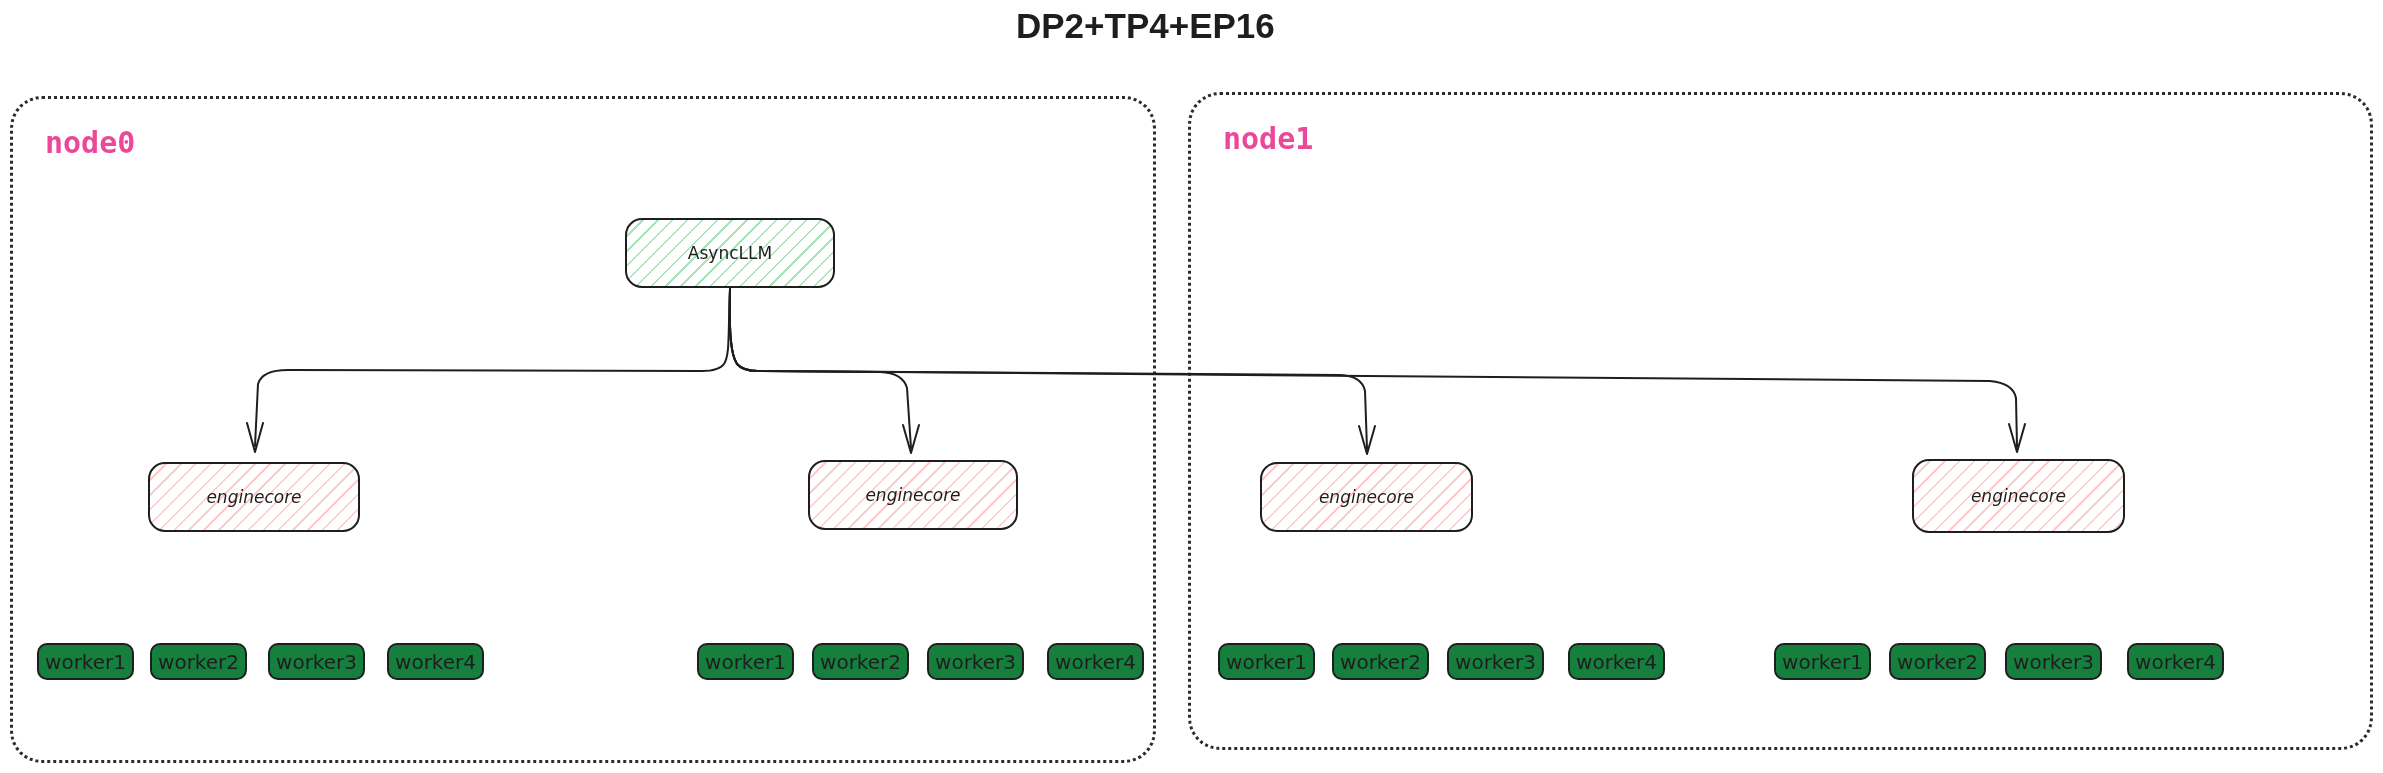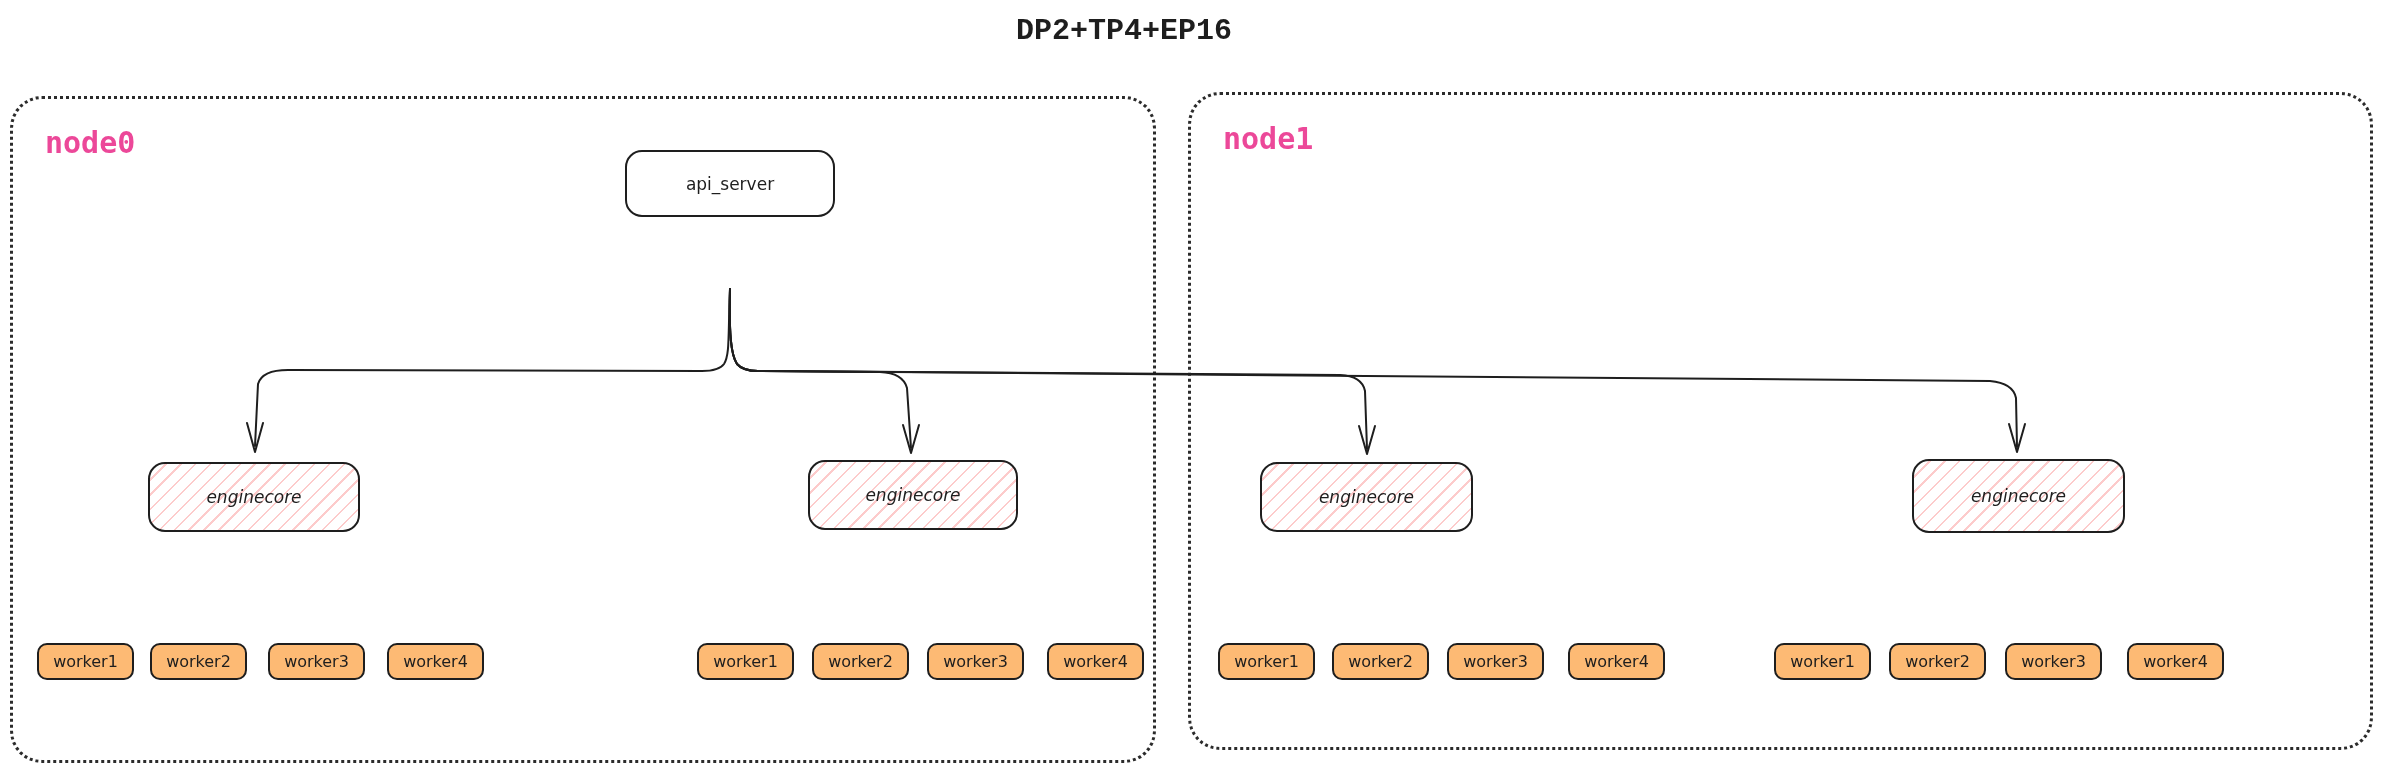--- a/index.html
+++ b/index.html
@@ -6,23 +6,23 @@
   .canvas{
     position:relative;
     width:2383px;height:773px;
     background:#ffffff;
     font-family:"DejaVu Sans", sans-serif;
     color:#1e1e1e;
     overflow:hidden;
   }
   .diagram-title{
     position:absolute;
-    left:1016px;top:14px;width:250px;height:40px;
-    font-family:Liberation Mono, monospace;
-    font-size:30px;font-weight:600;letter-spacing:0px;
+    left:1016px;top:6px;width:250px;height:40px;
+    font-family:Liberation Sans, sans-serif;
+    font-size:35px;font-weight:600;letter-spacing:0px;
     color:#1e1e1e;white-space:nowrap;
   }
   .node-container{
     position:absolute;
     border:3px dotted #2b2b2b;
     border-radius:32px;
     box-sizing:border-box;
     background:transparent;
   }
   .node-label{
@@ -55,24 +55,24 @@
       rgba(250,140,140,0.45) 0px, rgba(250,140,140,0.45) 1.7px,
       transparent 1.7px, transparent 10.5px);
     font-style:italic;
   }
   .worker-box{
     position:absolute;
     box-sizing:border-box;
     top:643px;width:97px;height:37px;
     border:2.3px solid #1e1e1e;
     border-radius:10px;
-    background:#fdba74;
+    background:#15803d;
     display:flex;align-items:center;justify-content:center;
     font-family:"DejaVu Sans", sans-serif;
-    font-size:16px;color:#1e1e1e;
+    font-size:20px;color:#1e1e1e;
     white-space:nowrap;
   }
   svg.connectors{
     position:absolute;left:0;top:0;
     pointer-events:none;
   }
 </style>
 </head>
 <body>
 
@@ -98,24 +98,24 @@
       <polyline points="903,425 911,453 919,425"></polyline>
 
       <path d="M 730 289 C 729 335 731 355 737 364 Q 743 371 758 371 L 1340 375 Q 1362 376 1365 391 L 1367 449"></path>
       <polyline points="1359,426 1367,454 1375,426"></polyline>
 
       <path d="M 730 289 C 729 335 731 355 737 364 Q 743 371 758 371 L 1990 381 Q 2013 383 2016 398 L 2017 447"></path>
       <polyline points="2009,424 2017,452 2025,424"></polyline>
     </g>
   </svg>
 
-  <div class="shape-box" style="left:625px;top:150px;width:210px;height:67px;">
-    <span>api_server</span>
+
+  <div class="shape-box fill-green" style="left:625px;top:218px;width:210px;height:70px;">
+    <span>AsyncLLM</span>
   </div>
-
 
   <div class="shape-box fill-red" style="left:148px;top:462px;width:212px;height:70px;">
     <span>enginecore</span>
   </div>
   <div class="shape-box fill-red" style="left:808px;top:460px;width:210px;height:70px;">
     <span>enginecore</span>
   </div>
   <div class="shape-box fill-red" style="left:1260px;top:462px;width:213px;height:70px;">
     <span>enginecore</span>
   </div>

